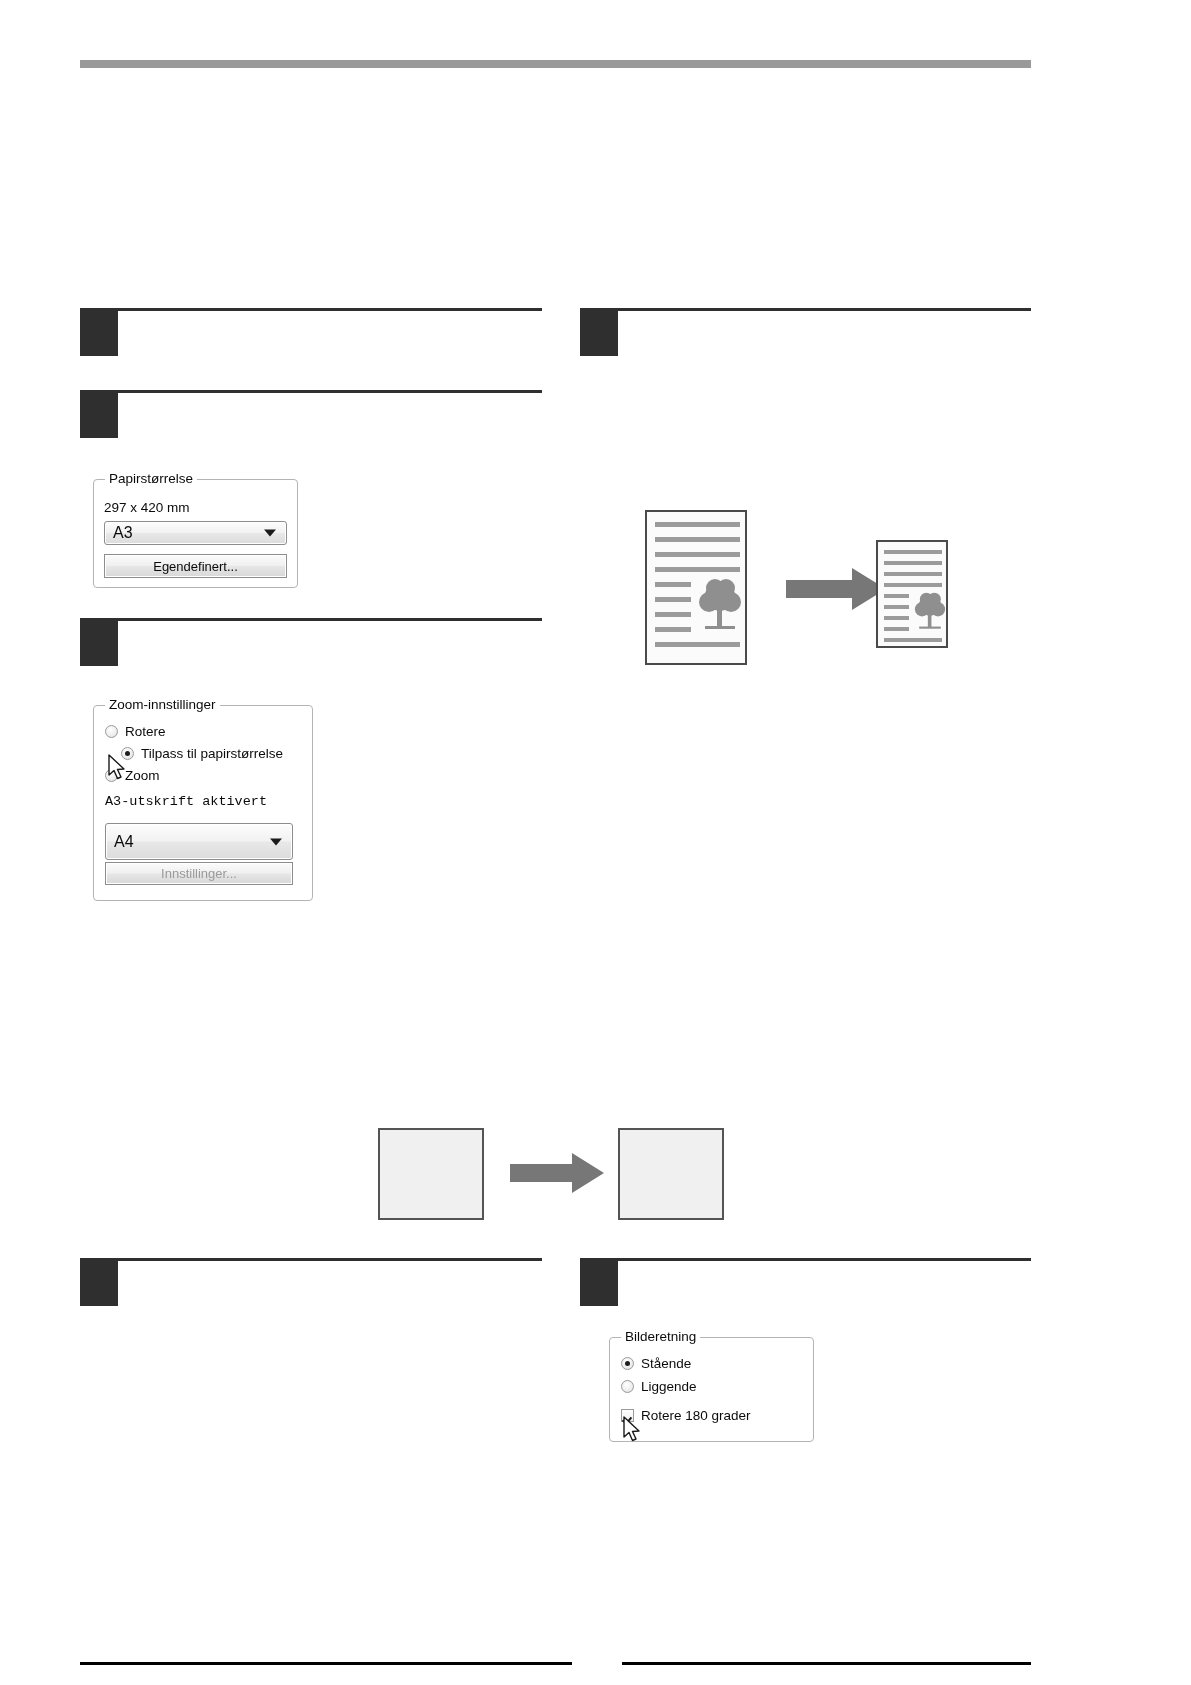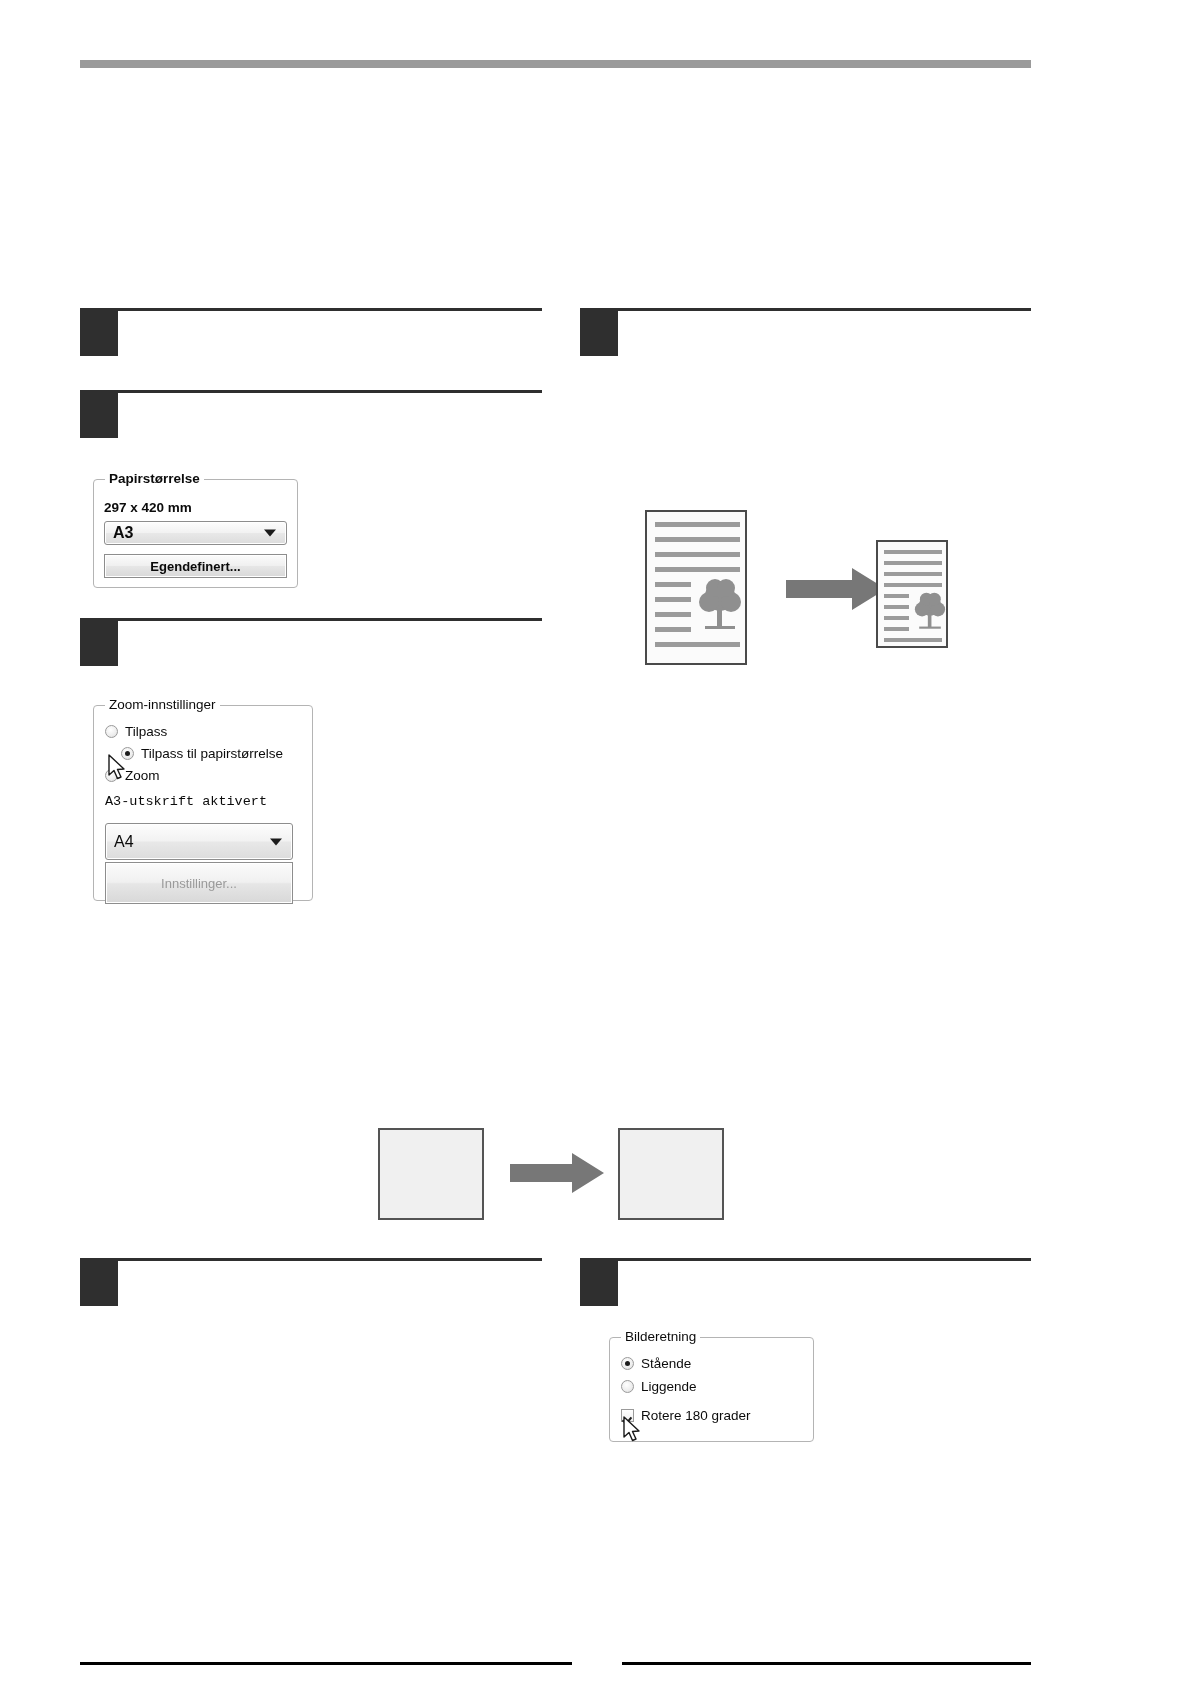--- a/index.html
+++ b/index.html
@@ -277,61 +277,61 @@
   <div class="rule"></div>
   <div class="htext"></div>
 </div>
 
 <div class="sec-head" style="left:580px; top:1258px; width:451px;">
   <div class="tab"></div>
   <div class="rule"></div>
   <div class="htext"></div>
 </div>
 
-<div class="groupbox" style="left:93px; top:479px; width:205px; height:109px;font-weight:bold;">
+<div class="groupbox" style="left:93px; top:479px; width:205px; height:109px;">
   <div class="legend">Papirstørrelse</div>
 
   <div class="static-text" style="left:10px; top:20px;">297 x 420 mm</div>
 
   <div class="combo" style="left:10px; top:41px; width:183px; height:24px;">
     <span class="cval">A3</span>
     <span class="arrow"></span>
   </div>
 
   <div class="btn" style="left:10px; top:74px; width:183px; height:24px;">Egendefinert...</div>
 </div>
 
 <div class="groupbox" style="left:93px; top:705px; width:220px; height:196px;">
   <div class="legend">
     <span>Zoom-innstillinger</span>
   </div>
 
   <div class="radio-row" style="left:11px; top:18px;">
     <span class="radio-dot"></span>
-    <span>Tilpass</span>
+    <span>Rotere</span>
   </div>
 
   <div class="radio-row" style="left:27px; top:40px;">
     <span class="radio-dot checked"></span>
     <span>Tilpass til papirstørrelse</span>
   </div>
 
   <div class="radio-row" style="left:11px; top:62px;">
     <span class="radio-dot"></span>
     <span>Zoom</span>
   </div>
 
   <div class="static-text" style="left:11px; top:88px;font-family:Liberation Mono, monospace;">A3-utskrift aktivert</div>
 
   <div class="combo" style="left:11px; top:117px; width:188px; height:37px;">
     <span class="cval">A4</span>
     <span class="arrow"></span>
   </div>
 
-  <div class="btn disabled" style="left:11px; top:156px; width:188px; height:42px;">Innstillinger...</div>
+  <div class="btn disabled" style="left:11px; top:156px; width:188px; height:23px;">Innstillinger...</div>
 
   <svg class="cursor" style="left:14px; top:48px;" viewBox="0 0 20 28">
     <polygon points="1,1 1,21 6,16.5 9.5,24.5 13,23 9.5,15.5 16,15" fill="#ffffff" stroke="#1a1a1a" stroke-width="1.4" stroke-linejoin="round"></polygon>
   </svg>
 </div>
 
 <div class="groupbox" style="left:609px; top:1337px; width:205px; height:105px;">
   <div class="legend">
     <span>Bilderetning</span>
   </div>

